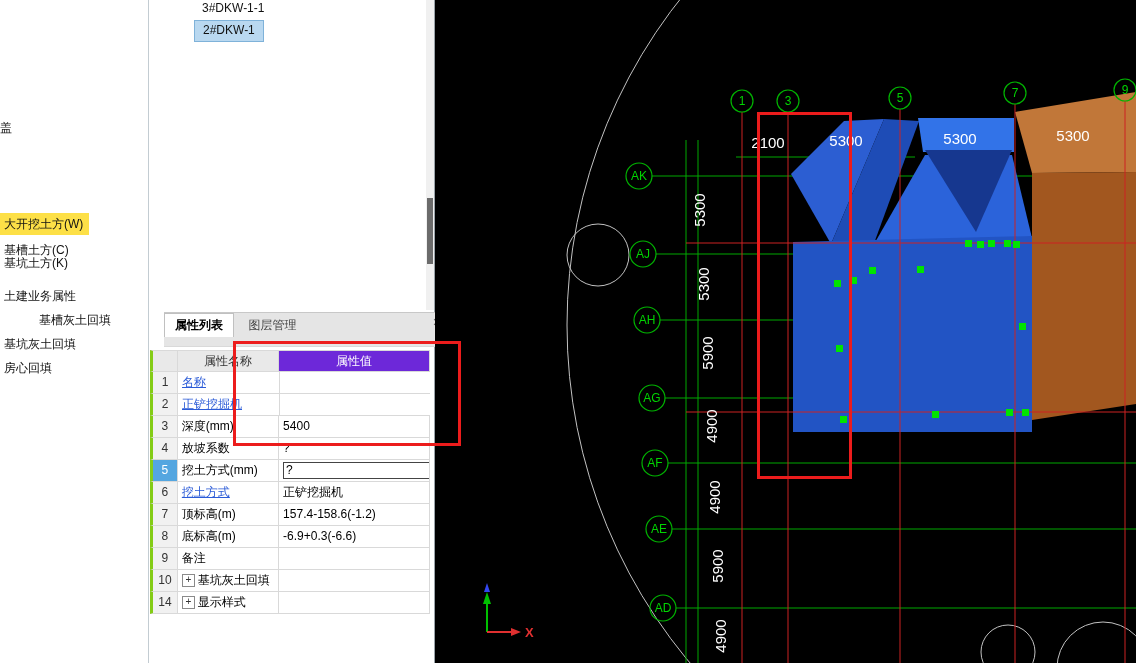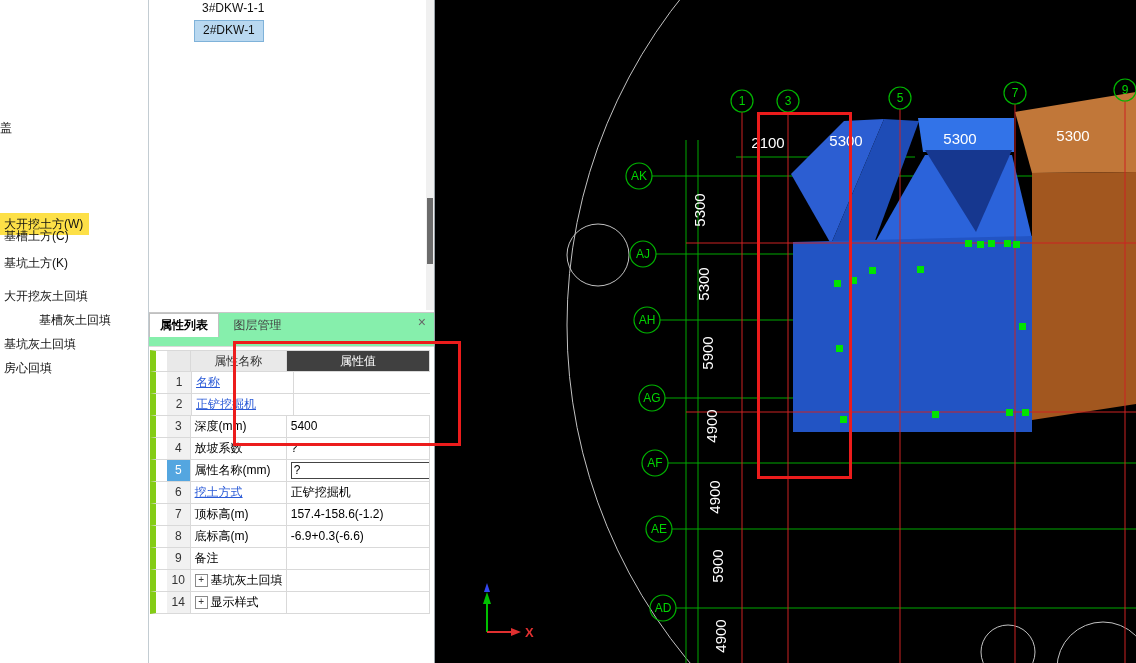--- a/index.html
+++ b/index.html
@@ -15,36 +15,36 @@
 
   
   #middle-panel{position:absolute;left:148px;top:0;width:287px;height:663px;background:#fff;
                 border-left:1px solid #c3ccd2;border-right:1px solid #9aa3a9;box-sizing:border-box;}
   .comp-item{position:absolute;left:45px;height:20px;line-height:20px;font-size:12px;
              color:#111;padding:0 8px;white-space:nowrap;}
   .comp-item.sel{background:#b9d8f0;border:1px solid #7fb2d9;line-height:18px;}
   #list-scrollbar{position:absolute;right:0;top:0;width:8px;height:310px;background:#f0f0f0;}
   .sb-thumb{position:absolute;left:1px;top:198px;width:6px;height:66px;background:#6b6b6b;}
 
-  #panel-tabs{position:absolute;left:0;top:312px;width:100%;height:35px;background:#86efac;
+  #panel-tabs{position:absolute;left:15px;top:312px;width:100%;height:35px;background:#e5e5e5;
               border-top:1px solid #c8c8c8;border-bottom:1px solid #d9d9d9;box-sizing:border-box;}
   .tab{display:inline-block;height:23px;line-height:23px;padding:0 10px;font-size:12px;color:#444;}
   .tab.active{background:#fff;border:1px solid #c0c0c0;border-bottom:none;color:#000;font-weight:bold;}
   .panel-close{position:absolute;right:8px;top:1px;font-size:14px;color:#666;cursor:default;}
 
   #prop-table{position:absolute;left:1px;top:350px;width:280px;font-size:12px;}
-  .header-row,.prow{display:flex;border-bottom:1px solid #d9d9d9;border-left:6px solid #84cc16;padding-left:11px;}
+  .header-row,.prow{display:flex;border-bottom:1px solid #d9d9d9;border-left:3px solid #84cc16;}
   .header-row{height:20px;line-height:20px;border-top:1px solid #d9d9d9;}
   .prow{height:21px;line-height:21px;}
   .cell{box-sizing:border-box;overflow:hidden;white-space:nowrap;}
   .cell.num{width:25px;background:#f1f1f1;border-right:1px solid #d9d9d9;text-align:center;color:#333;}
   .cell.name{width:102px;padding-left:4px;border-right:1px solid #d9d9d9;color:#000;}
   .cell.value{width:152px;padding-left:4px;border-right:1px solid #d9d9d9;color:#000;}
   .header-row .cell{background:#e9e9e9;text-align:center;color:#333;padding-left:0;}
-  .header-row .cell.value{background:#404040;color:#fff;}
+  .header-row .cell.value{background:#6d28d9;color:#fff;}
   .numsel{background:#54a6e0 !important;color:#fff !important;}
   .plink{color:#2b5bd7;text-decoration:underline;}
   .expander{display:inline-block;width:11px;height:11px;line-height:9px;border:1px solid #8a8a8a;
             background:#fff;font-size:10px;text-align:center;margin-right:3px;color:#333;
             position:relative;top:-1px;}
   .pv-input{width:144px;height:15px;border:1px solid #444;font-size:12px;padding:0 2px;
             margin-top:1px;font-family:"Liberation Sans",sans-serif;}
 
   
   #viewport{position:absolute;left:435px;top:0;width:701px;height:663px;background:#000;}
@@ -63,23 +63,23 @@
 </style>
 </head>
 <body>
 
 <div id="app">
 
   <div id="left-sidebar">
     <div class="side-partial">盖</div>
     <div id="sidebar-items">
         <div class="side-item sel" style="top: 213px;">大开挖土方(W)</div>
-        <div class="side-item" style="top: 225px;">基槽土方(C)</div>
+        <div class="side-item" style="top: 239px;">基槽土方(C)</div>
         <div class="side-item" style="top: 252px;">基坑土方(K)</div>
-        <div class="side-item" style="top: 285px;">大开挖灰土回填</div>
+        <div class="side-item" style="top: 285px;">土建业务属性</div>
         <div class="side-item" style="top: 309px; padding-left: 39px;">基槽灰土回填</div>
         <div class="side-item" style="top: 333px;">基坑灰土回填</div>
         <div class="side-item" style="top: 357px;">房心回填</div>
       </div>
   </div>
 
   <div id="middle-panel">
     <div id="component-list">
         <div class="comp-item" style="top: -2px;">3#DKW-1-1</div>
         <div class="comp-item sel" style="top: 20px;">2#DKW-1</div>
@@ -114,21 +114,21 @@
             <div class="cell name"><span>深度(mm)</span></div>
             <div class="cell value">5400</div>
           </div>
           <div class="prow">
             <div class="cell num">4</div>
             <div class="cell name"><span>放坡系数</span></div>
             <div class="cell value">?</div>
           </div>
           <div class="prow">
             <div class="cell num numsel">5</div>
-            <div class="cell name"><span>属性名称(mm)</span></div>
+            <div class="cell name"><span>挖土方式(mm)</span></div>
             <div class="cell value"><input class="pv-input" value="?" style=""></div>
           </div>
           <div class="prow">
             <div class="cell num">6</div>
             <div class="cell name"><span class="plink">挖土方式</span></div>
             <div class="cell value">正铲挖掘机</div>
           </div>
           <div class="prow">
             <div class="cell num">7</div>
             <div class="cell name"><span>顶标高(m)</span></div>

